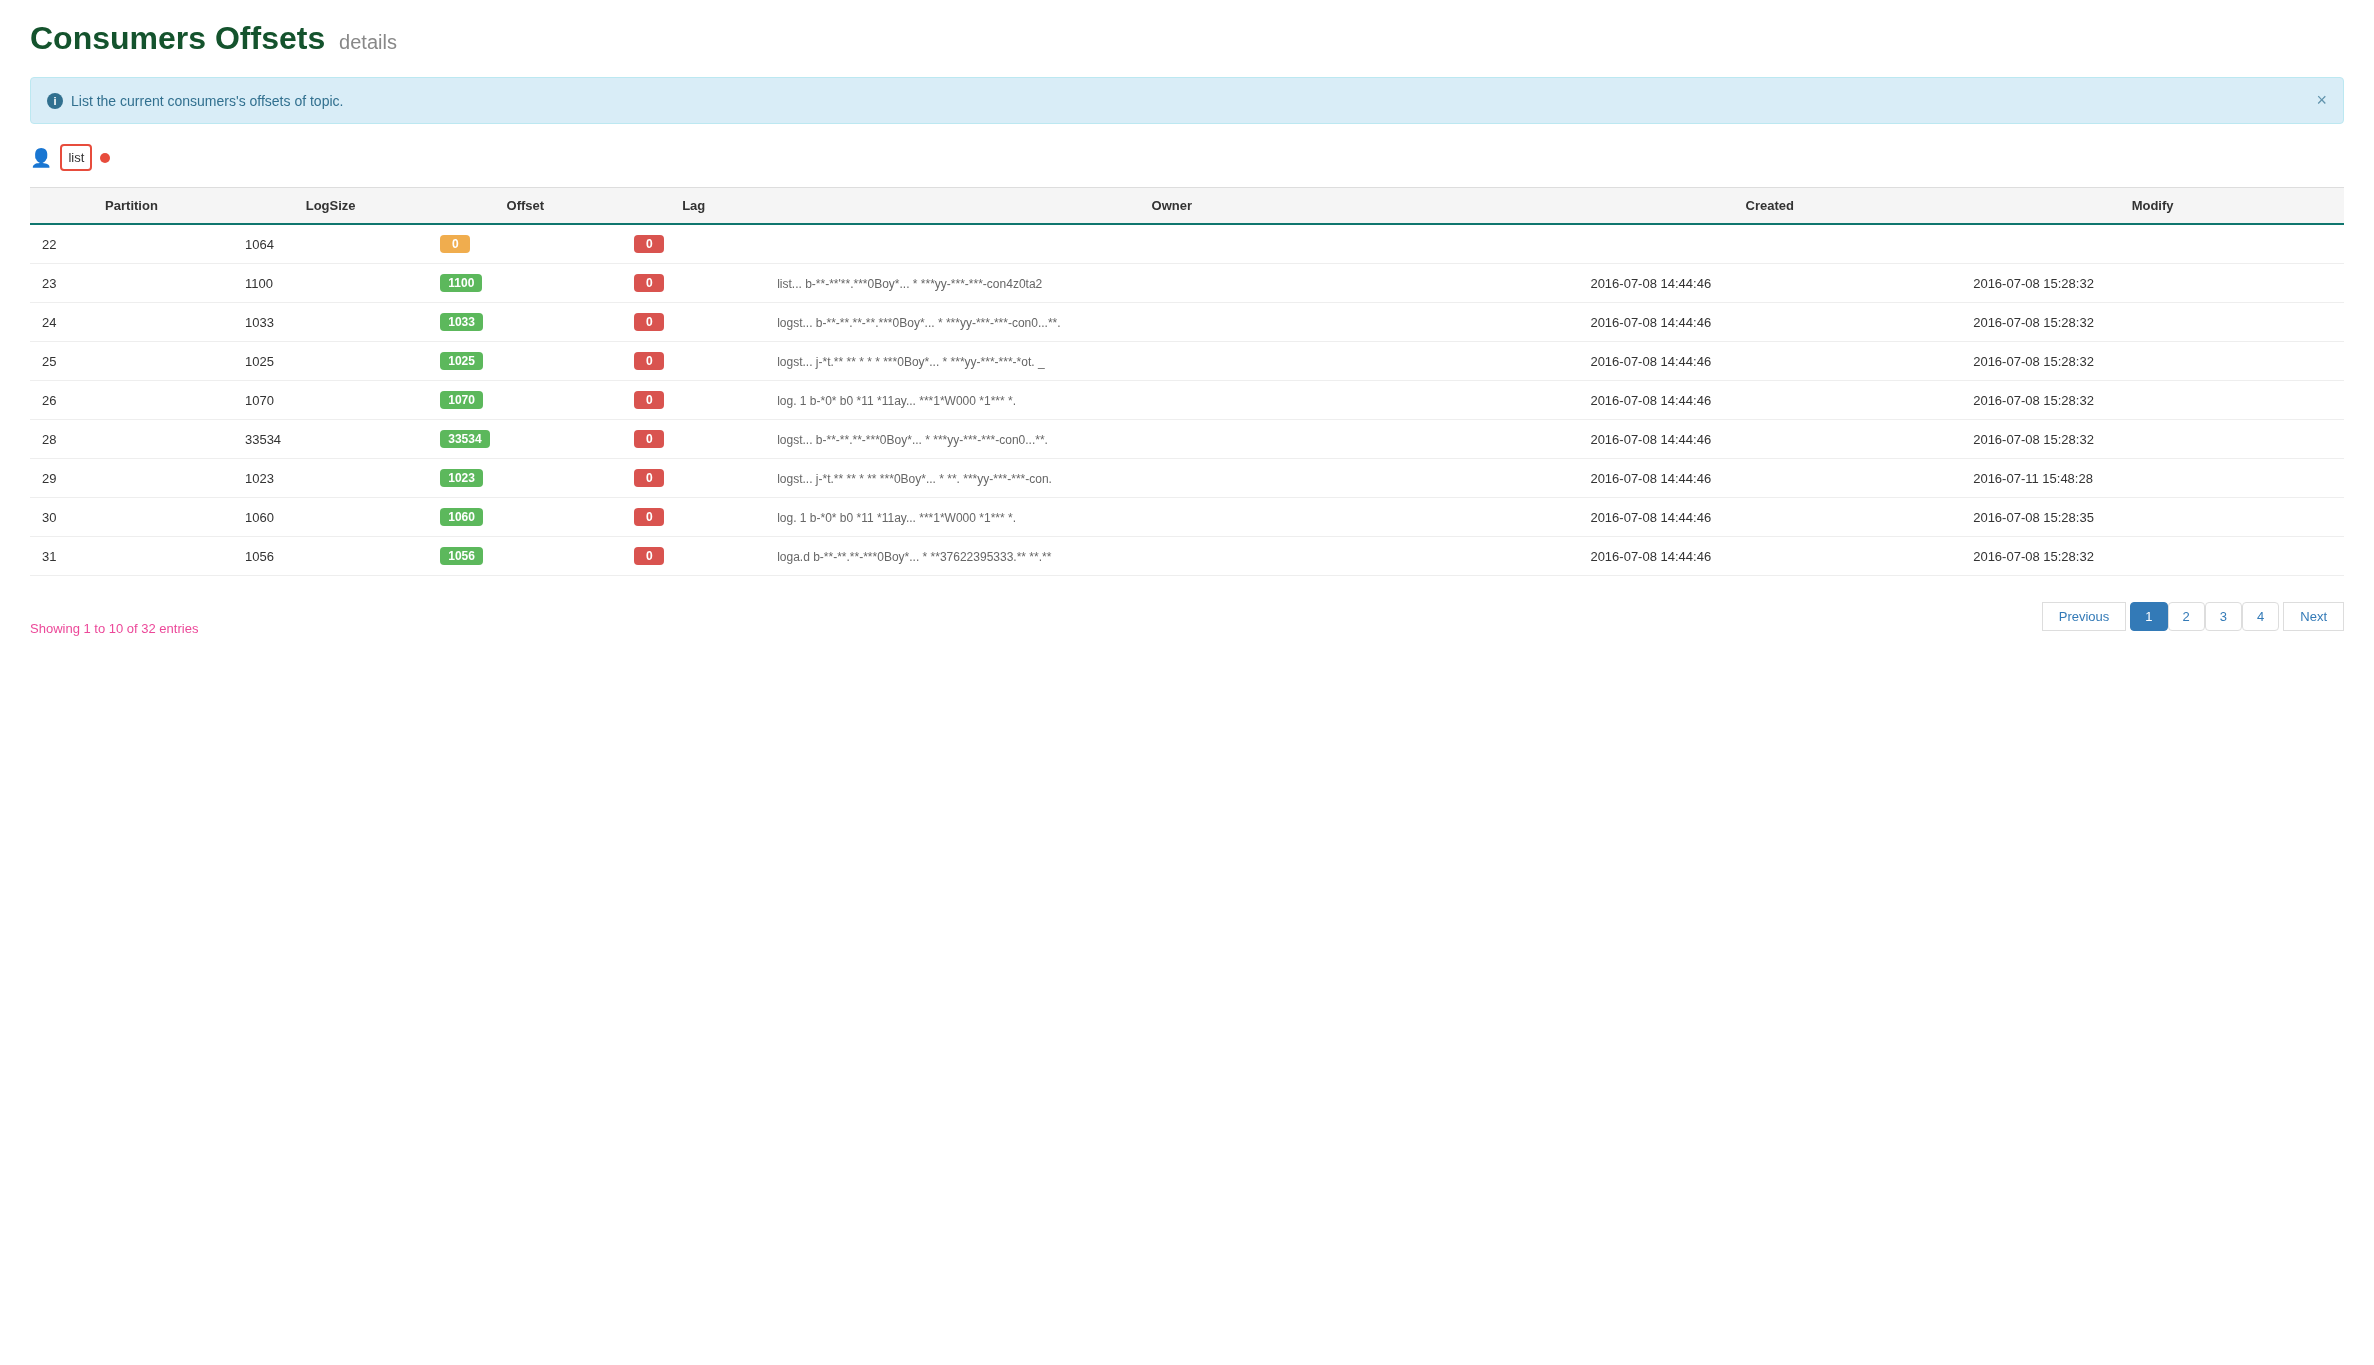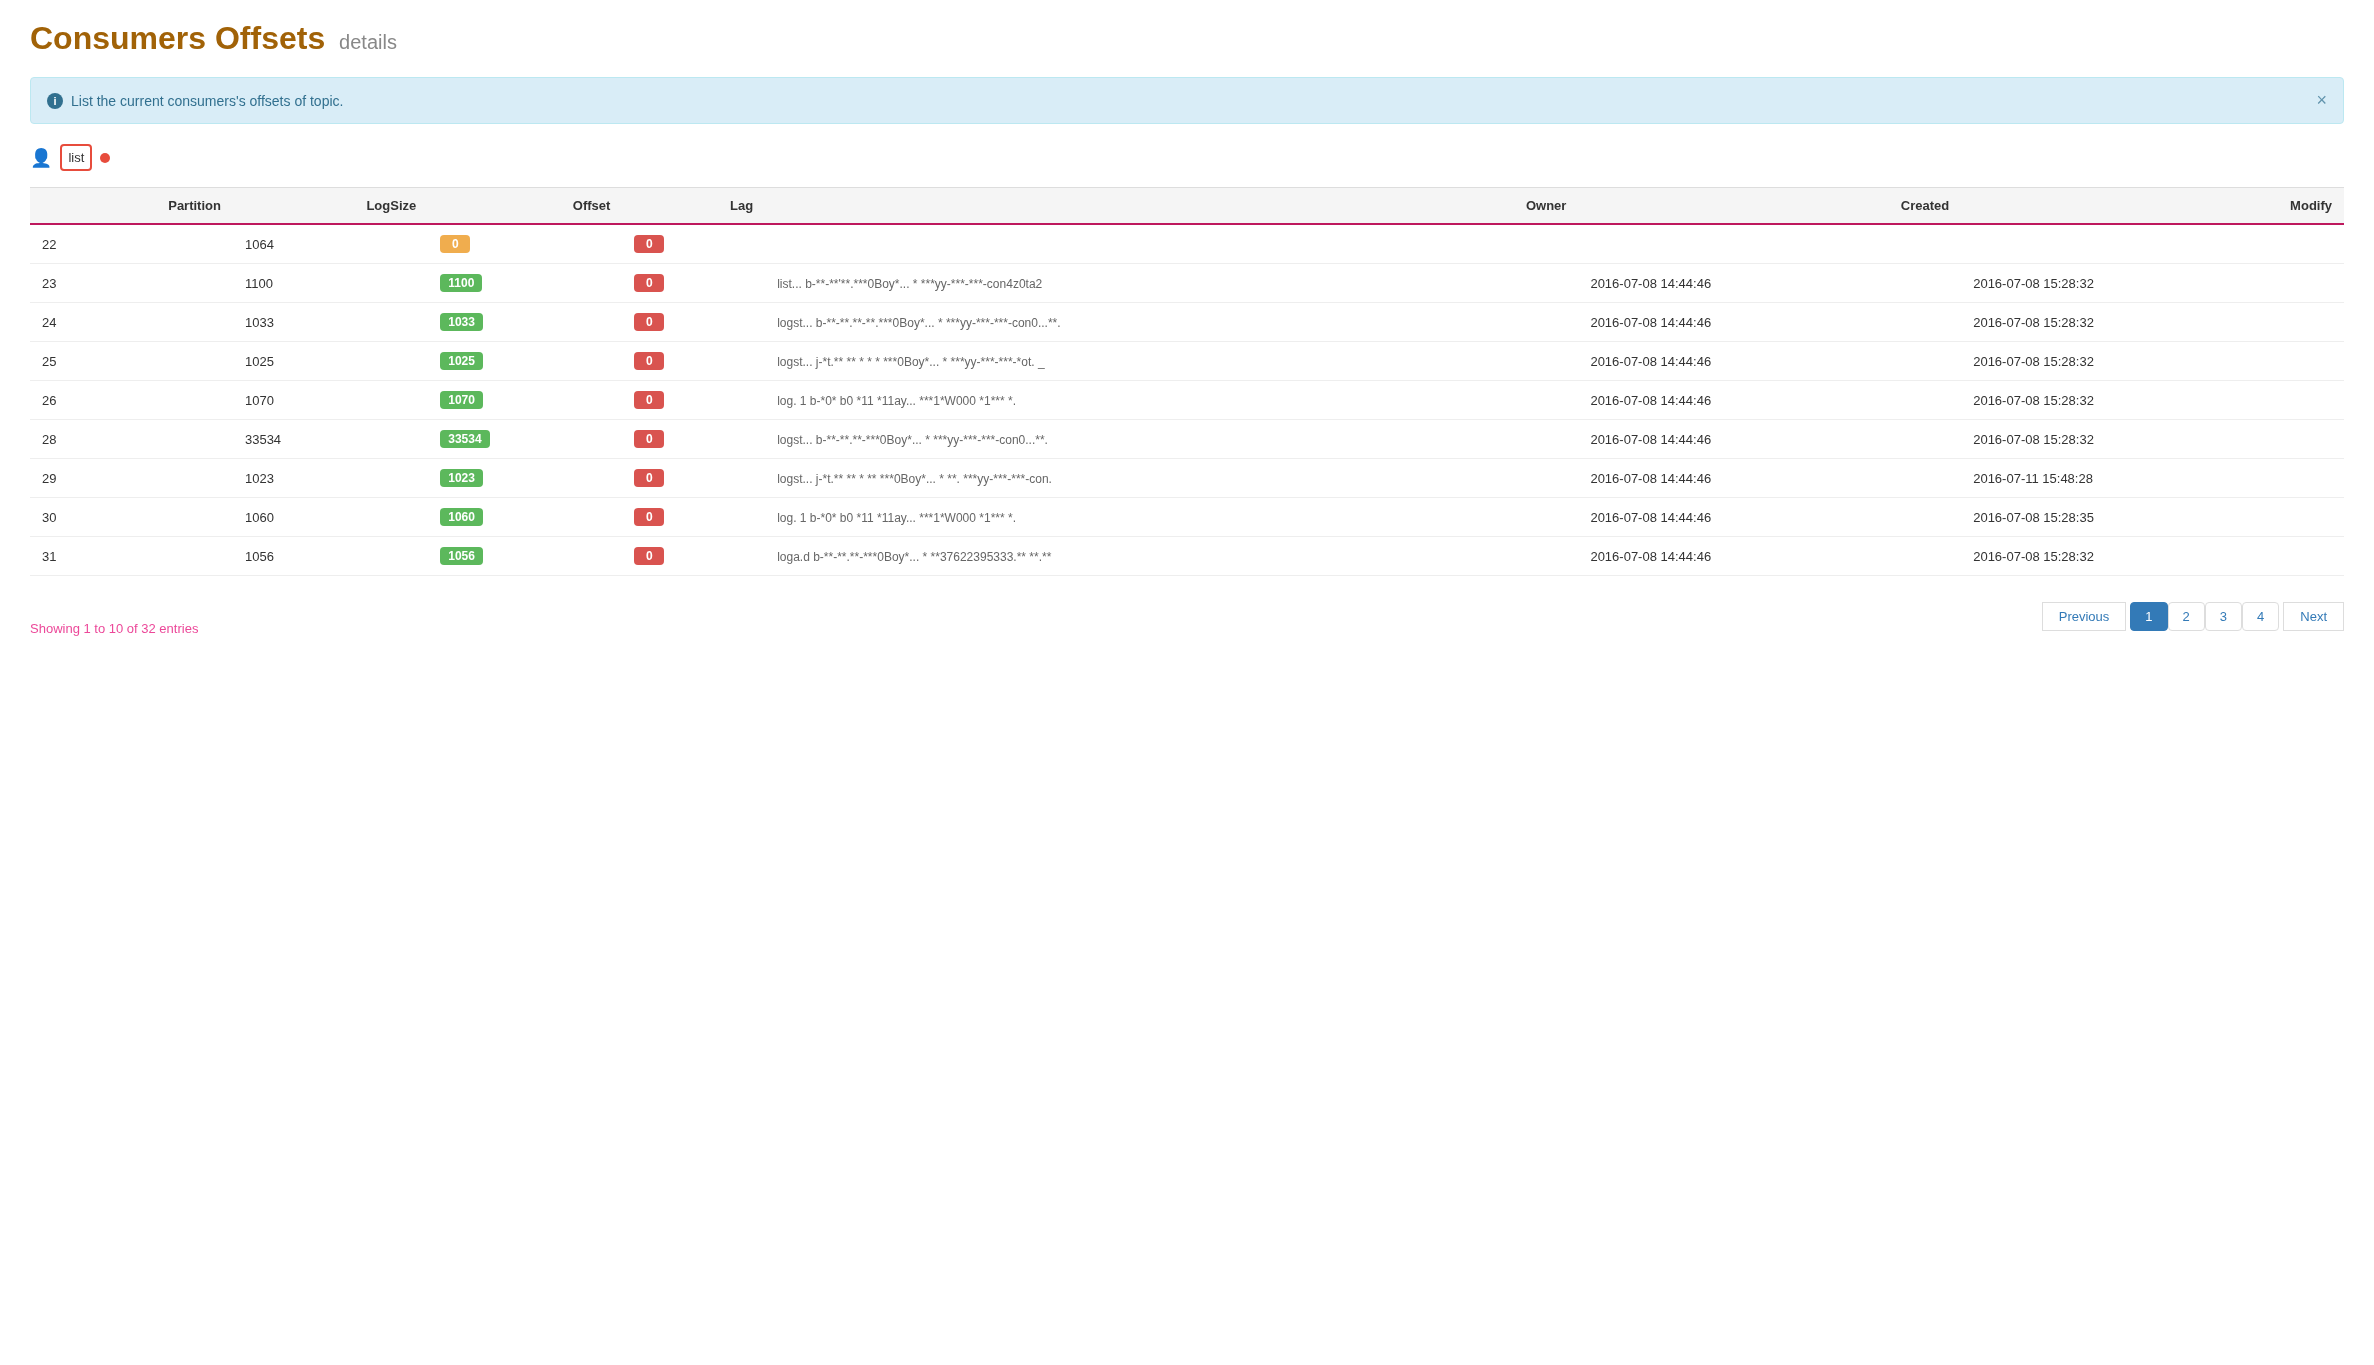--- a/index.html
+++ b/index.html
@@ -9,21 +9,21 @@
       color: #333;
       background: #fff;
       padding: 20px 30px;
     }
     .page-header {
       margin-bottom: 20px;
     }
     .page-title {
       font-size: 32px;
       font-weight: bold;
-      color: #a16207;
+      color: #14532d;
     }
     .page-title-sub {
       font-size: 20px;
       font-weight: normal;
       color: #888;
       margin-left: 10px;
     }
     .info-banner {
       background: #d9edf7;
       border: 1px solid #bce8f1;
@@ -89,24 +89,24 @@
     }
     table {
       width: 100%;
       border-collapse: collapse;
       margin-bottom: 20px;
     }
     thead tr {
       background: #f5f5f5;
     }
     th {
-      text-align: right;
+      text-align: center;
       padding: 10px 12px;
       font-weight: bold;
-      border-bottom: 2px solid #be185d;
+      border-bottom: 2px solid #0f766e;
       border-top: 1px solid #ddd;
       font-size: 13px;
     }
     td {
       padding: 10px 12px;
       border-bottom: 1px solid #eee;
       font-size: 13px;
     }
     .badge {
       display: inline-block;

